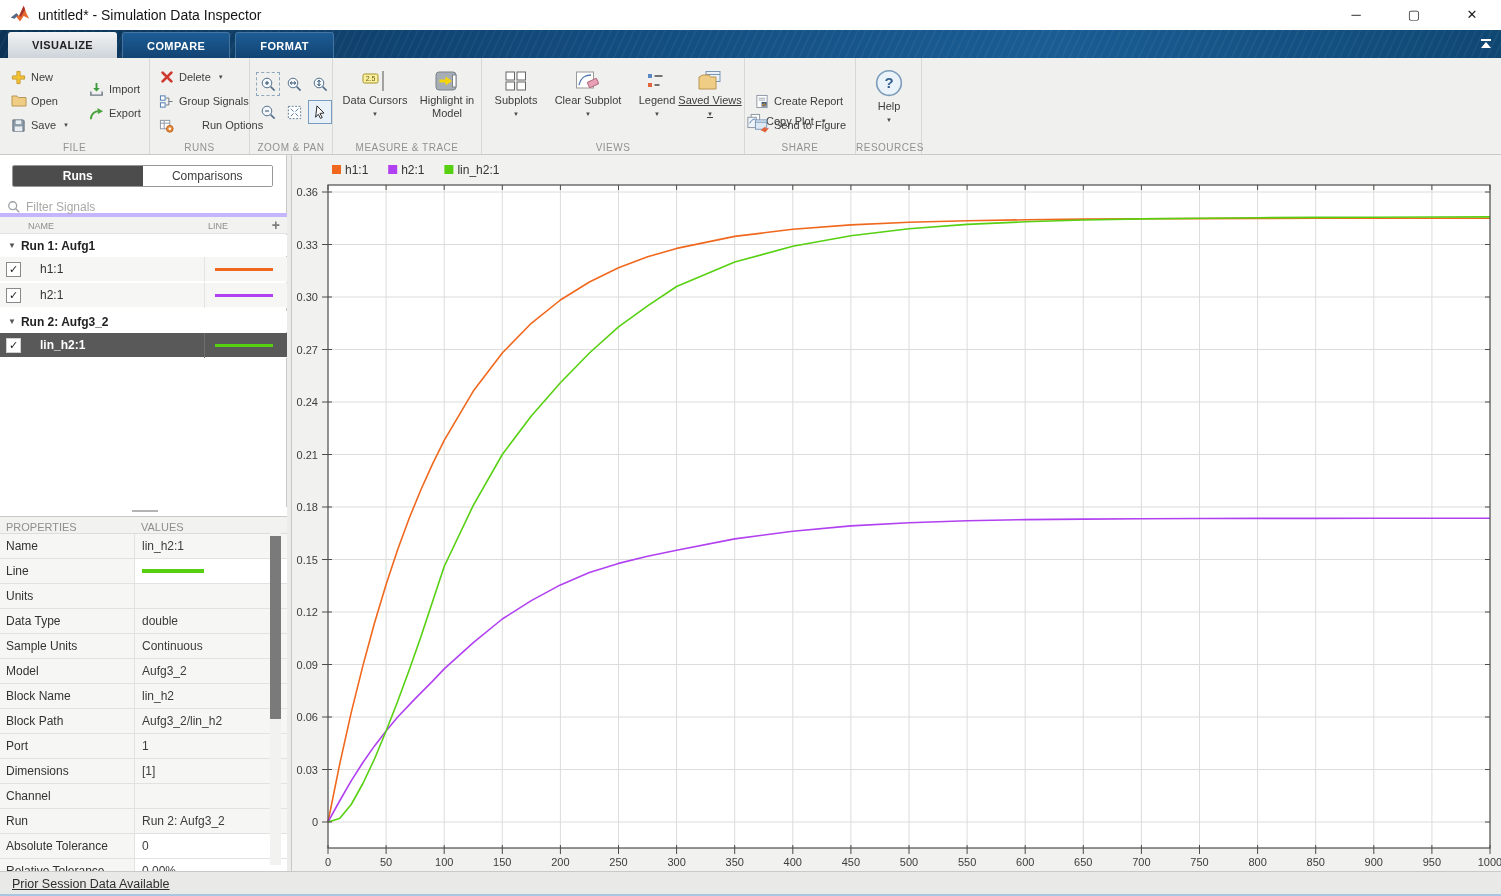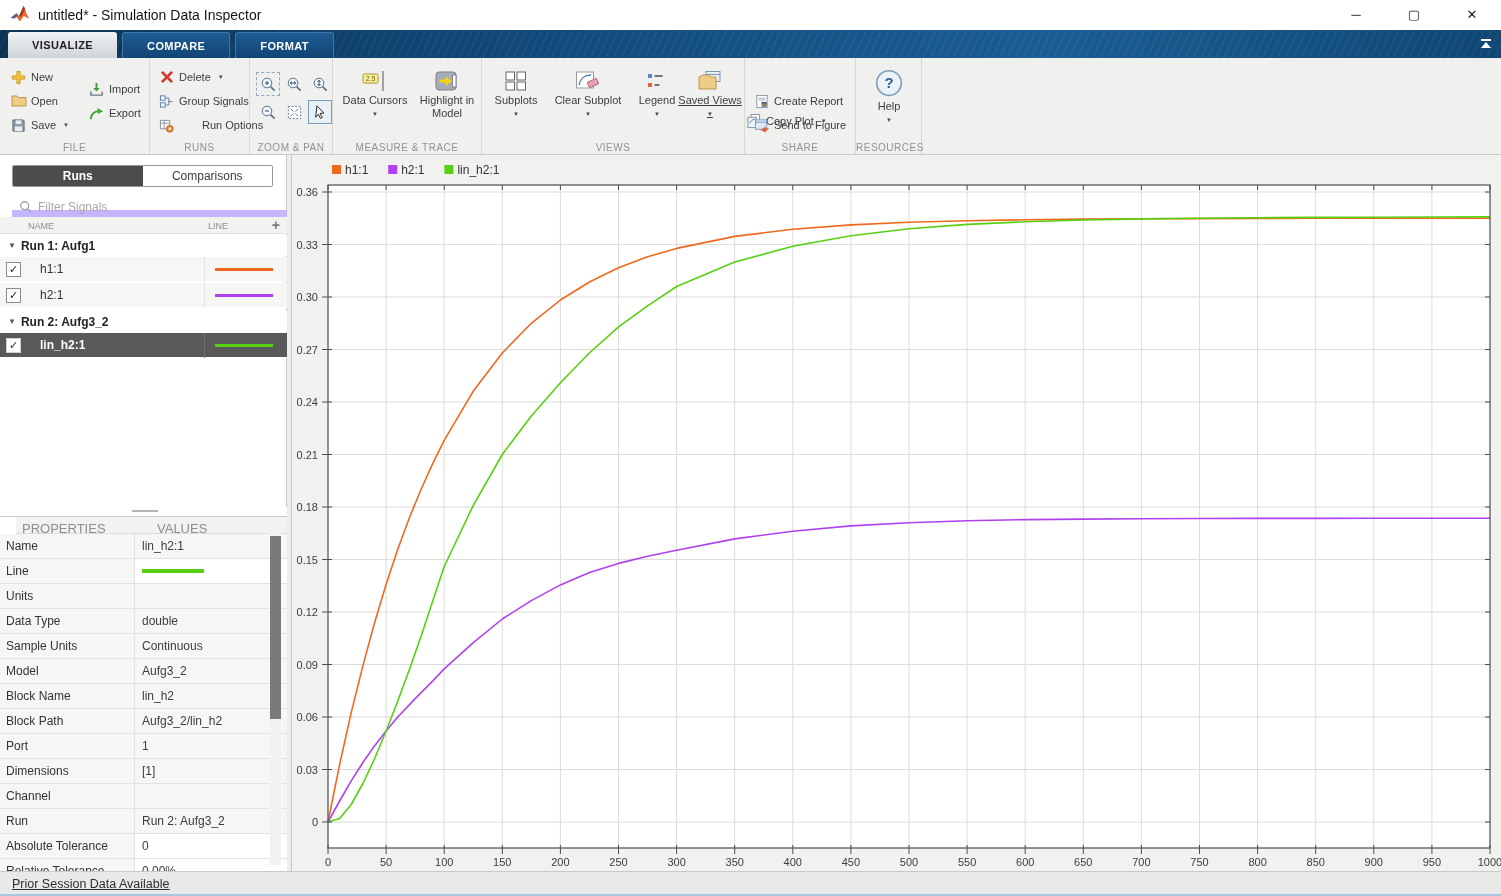--- a/index.html
+++ b/index.html
@@ -43,21 +43,21 @@
   .sidebar { position:absolute; top:155px; left:0; width:287px; height:716px; background:#fff; border-right:1px solid #c8c8c6; }
   .vsplitter { position:absolute; top:155px; left:287px; width:5px; height:716px; background:#ececea; border-right:1px solid #c8c8c6; }
   .chart-panel { position:absolute; top:155px; left:292px; width:1209px; height:716px; background:#f1f1ef; }
   svg.chart { font-family:"Liberation Sans",sans-serif; }
 
   
   .seg { position:absolute; left:12px; top:10px; width:261px; height:22px; display:flex; border:1px solid #979797; border-radius:2px; overflow:hidden; }
   .seg div { flex:1; text-align:center; line-height:21px; font-size:12px; }
   .seg .on  { background:#4c4c4c; color:#fff; font-weight:bold; }
   .seg .off { background:#fff; color:#3d3d3d; }
-  .filter { position:absolute; left:12px; top:42px; width:287px; height:20px; border-bottom:7px solid #c4b5fd; }
+  .filter { position:absolute; left:0; top:42px; width:287px; height:20px; border-bottom:4px solid #c4b5fd; }
   .filter svg { position:absolute; left:7px; top:3px; }
   .filter input { position:absolute; left:26px; top:0; width:250px; height:19px; border:none; outline:none; background:transparent; font-size:12px; color:#444; font-family:inherit; }
   .filter input::placeholder { color:#a9a9a7; }
   .listheader { position:absolute; left:0; top:62px; width:287px; height:17px; background:#f2f2f0; border-bottom:1px solid #e2e2e0; font-size:9px; color:#8e8e8c; }
   .listheader .h-name { position:absolute; left:28px; top:4px; }
   .listheader .h-line { position:absolute; left:208px; top:4px; }
   .listheader .h-add  { position:absolute; right:7px; top:0px; font-size:14px; font-weight:bold; color:#7c7c7a; }
   .group-row { position:absolute; left:0; width:287px; height:21px; display:flex; align-items:center; padding-left:8px; font-size:12px; font-weight:bold; color:#222; background:#fff; }
   .group-row .exp { font-size:8px; color:#555; margin-right:5px; }
   .sig-row { position:absolute; left:0; width:287px; height:25px; background:#f6f6f5; border-bottom:1px solid #fff; }
@@ -67,21 +67,21 @@
   .sig-row .swatch { position:absolute; left:10px; top:11px; width:58px; height:3px; }
   .sig-row.selected { background:#595959; }
   .sig-row.selected .nm { color:#fff; font-weight:bold; }
   .sig-row.selected .cb { border-color:#d0d0d0; }
   .sig-row.selected .linecell { border-left-color:#6e6e6e; }
 
   
   .hsplit { position:absolute; left:0; top:352px; width:287px; height:9px; background:#fff; }
   .hsplit .bar { position:absolute; left:132px; top:3px; width:26px; height:2px; background:#b4b4b2; }
   .props { position:absolute; left:0; top:361px; width:287px; height:355px; overflow:hidden; border-top:1px solid #c9c9c7; background:#fff; }
-  .props-header { position:relative; height:17px; background:#f2f2f0; border-bottom:1px solid #ddddd9; font-size:13px; color:#8e8e8c;margin-left:16px; }
+  .props-header { position:relative; height:17px; background:#f2f2f0; border-bottom:1px solid #ddddd9; font-size:11px; color:#8e8e8c; }
   .props-header .ph1 { position:absolute; left:6px; top:4px; }
   .props-header .ph2 { position:absolute; left:141px; top:4px; }
   .prow { display:flex; height:25px; border-bottom:1px solid #e2e2e0; background:#f6f6f5; font-size:12px; }
   .plabel { width:135px; padding-left:6px; display:flex; align-items:center; color:#333; border-right:1px solid #e2e2e0; }
   .pvalue { flex:1; padding-left:7px; display:flex; align-items:center; color:#3c3c3c; }
   .pvalue.edit { background:#fff; }
   .pvalue .pswatch { width:62px; height:4px; }
   .pscroll { position:absolute; left:270px; top:378px; width:11px; height:332px; background:#f2f2f0; }
   .pscroll .thumb { position:absolute; left:0; top:3px; width:11px; height:183px; background:#7a7a7a; }
 

